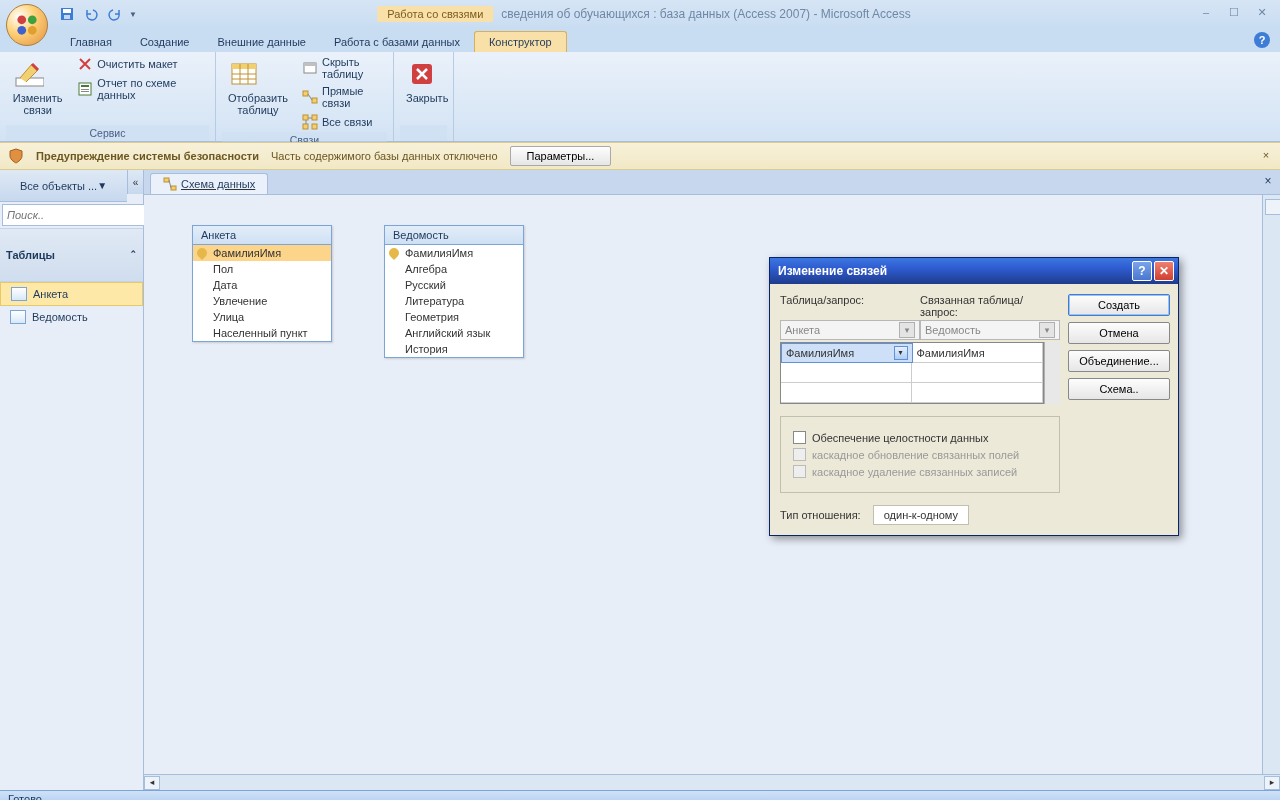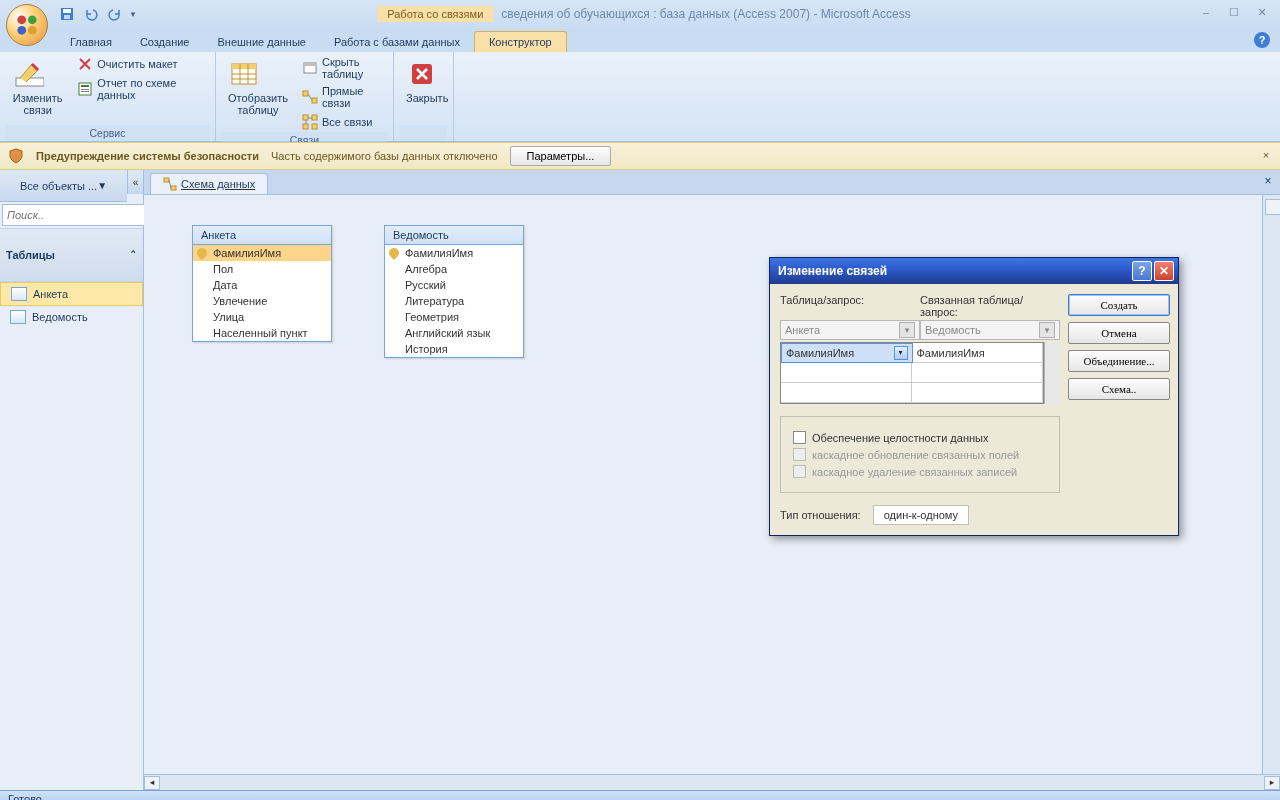--- a/index.html
+++ b/index.html
@@ -97,21 +97,21 @@
 .dlg-grid-wrap{display:flex;}
 .dlg-grid-main{flex:1;}
 .dlg-checks{margin-top:12px;border:1px solid #c0c0b0;padding:12px;font-size:11px;}
 .dlg-check{display:flex;align-items:center;gap:6px;padding:2px 0;}
 .dlg-check.disabled{color:#999;}
 .chk{width:13px;height:13px;border:1px solid #888;background:#fff;}
 .chk.disabled{background:#eee;border-color:#bbb;}
 .dlg-reltype{margin-top:12px;display:flex;align-items:center;gap:12px;font-size:11px;}
 .dlg-reltype .val{background:#fff;border:1px solid #c0c0b0;padding:3px 10px;}
 .dlg-right{width:102px;display:flex;flex-direction:column;gap:6px;}
-.dlg-btn{height:22px;background:linear-gradient(#fdfdfd,#e6e6e6);border:1px solid #888;border-radius:2px;font-size:11px;font-family:Liberation Serif, serif;}
+.dlg-btn{height:22px;background:linear-gradient(#fdfdfd,#e6e6e6);border:1px solid #888;border-radius:2px;font-size:11px;}
 .dlg-btn.default{border:1px solid #3d7dd6;box-shadow:0 0 0 1px #9ec0f0 inset;}
 
 
 .statusbar{height:20px;background:linear-gradient(#d0e2f8,#a6c6ee);border-top:1px solid #7aa5d6;padding:2px 8px;font-size:11px;color:#1e395b;}
 .hscroll{height:16px;background:#dbe8f4;border-top:1px solid #a6bedc;display:flex;align-items:center;}
 .hscroll .arrow{width:16px;height:14px;border:1px solid #a6bedc;background:#eef3fa;text-align:center;font-size:9px;}
 
 svg{display:block;}
 </style>
 </head>

